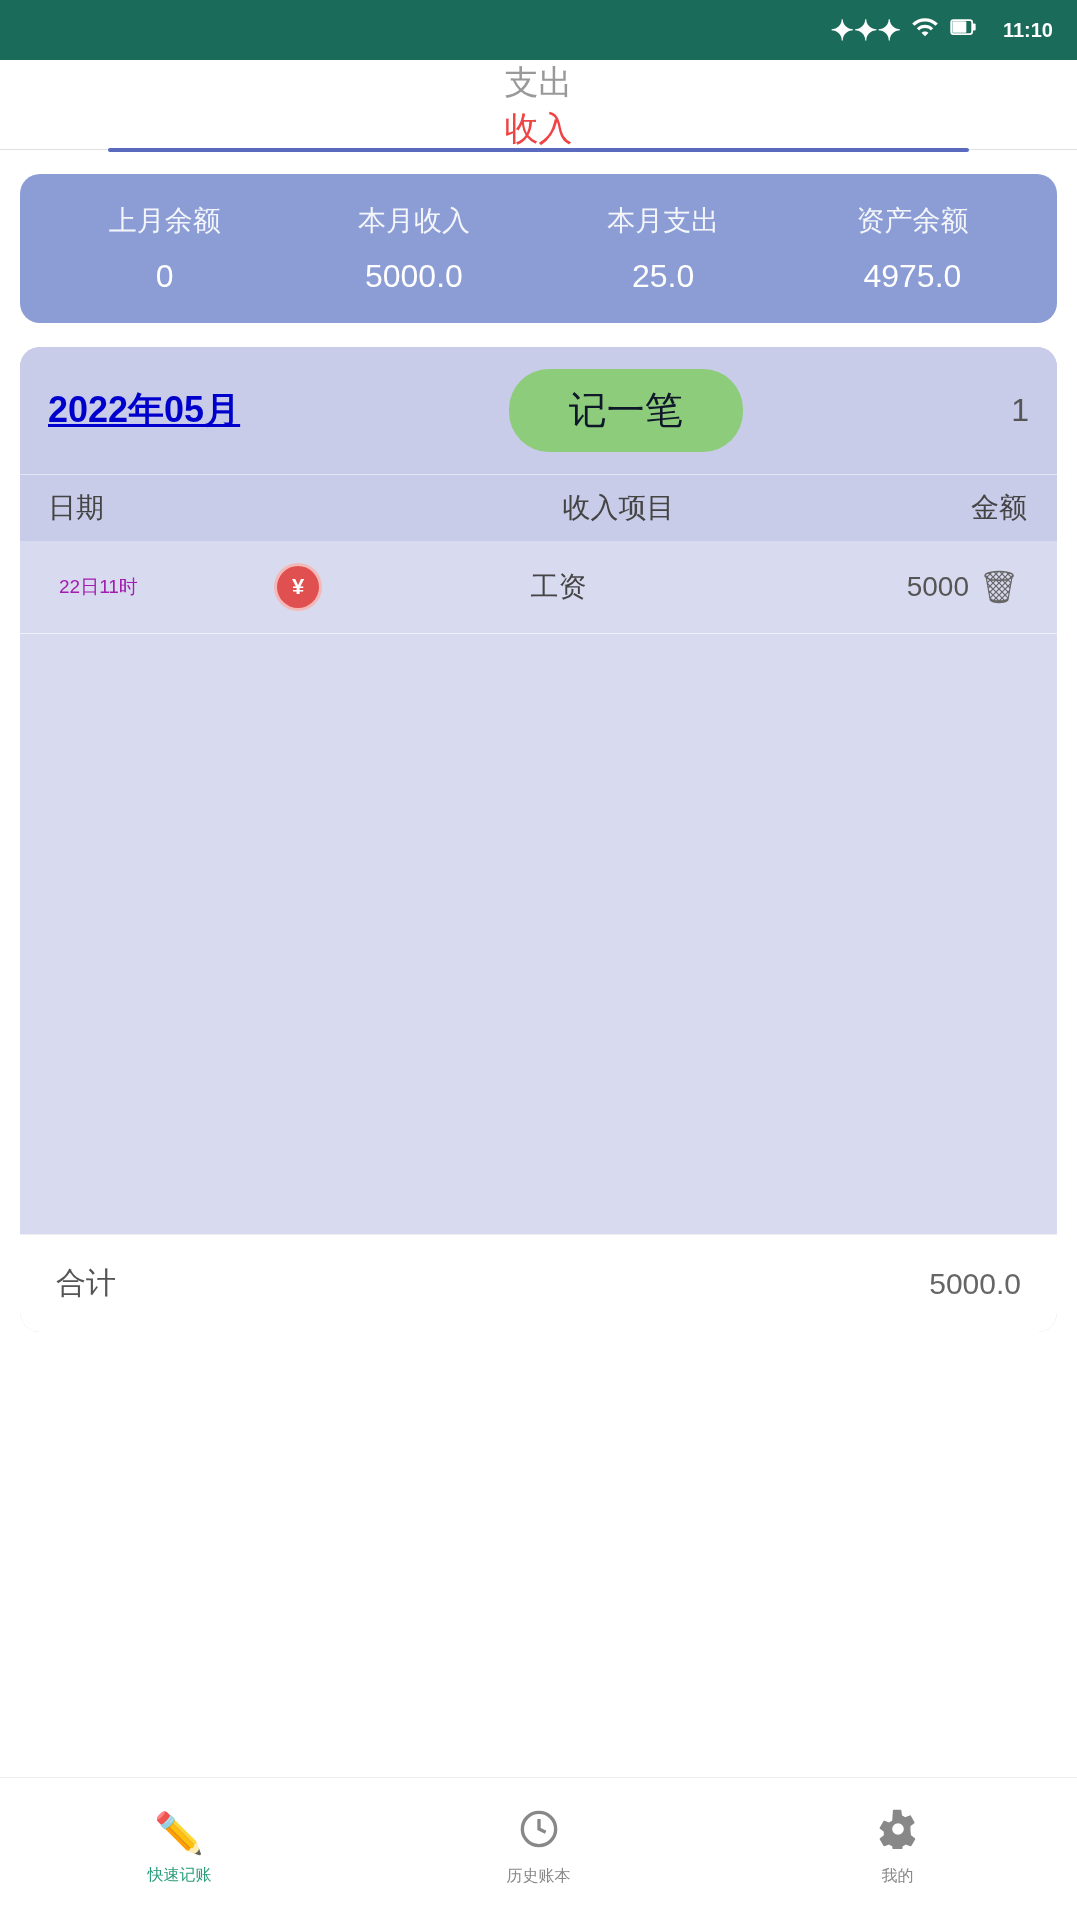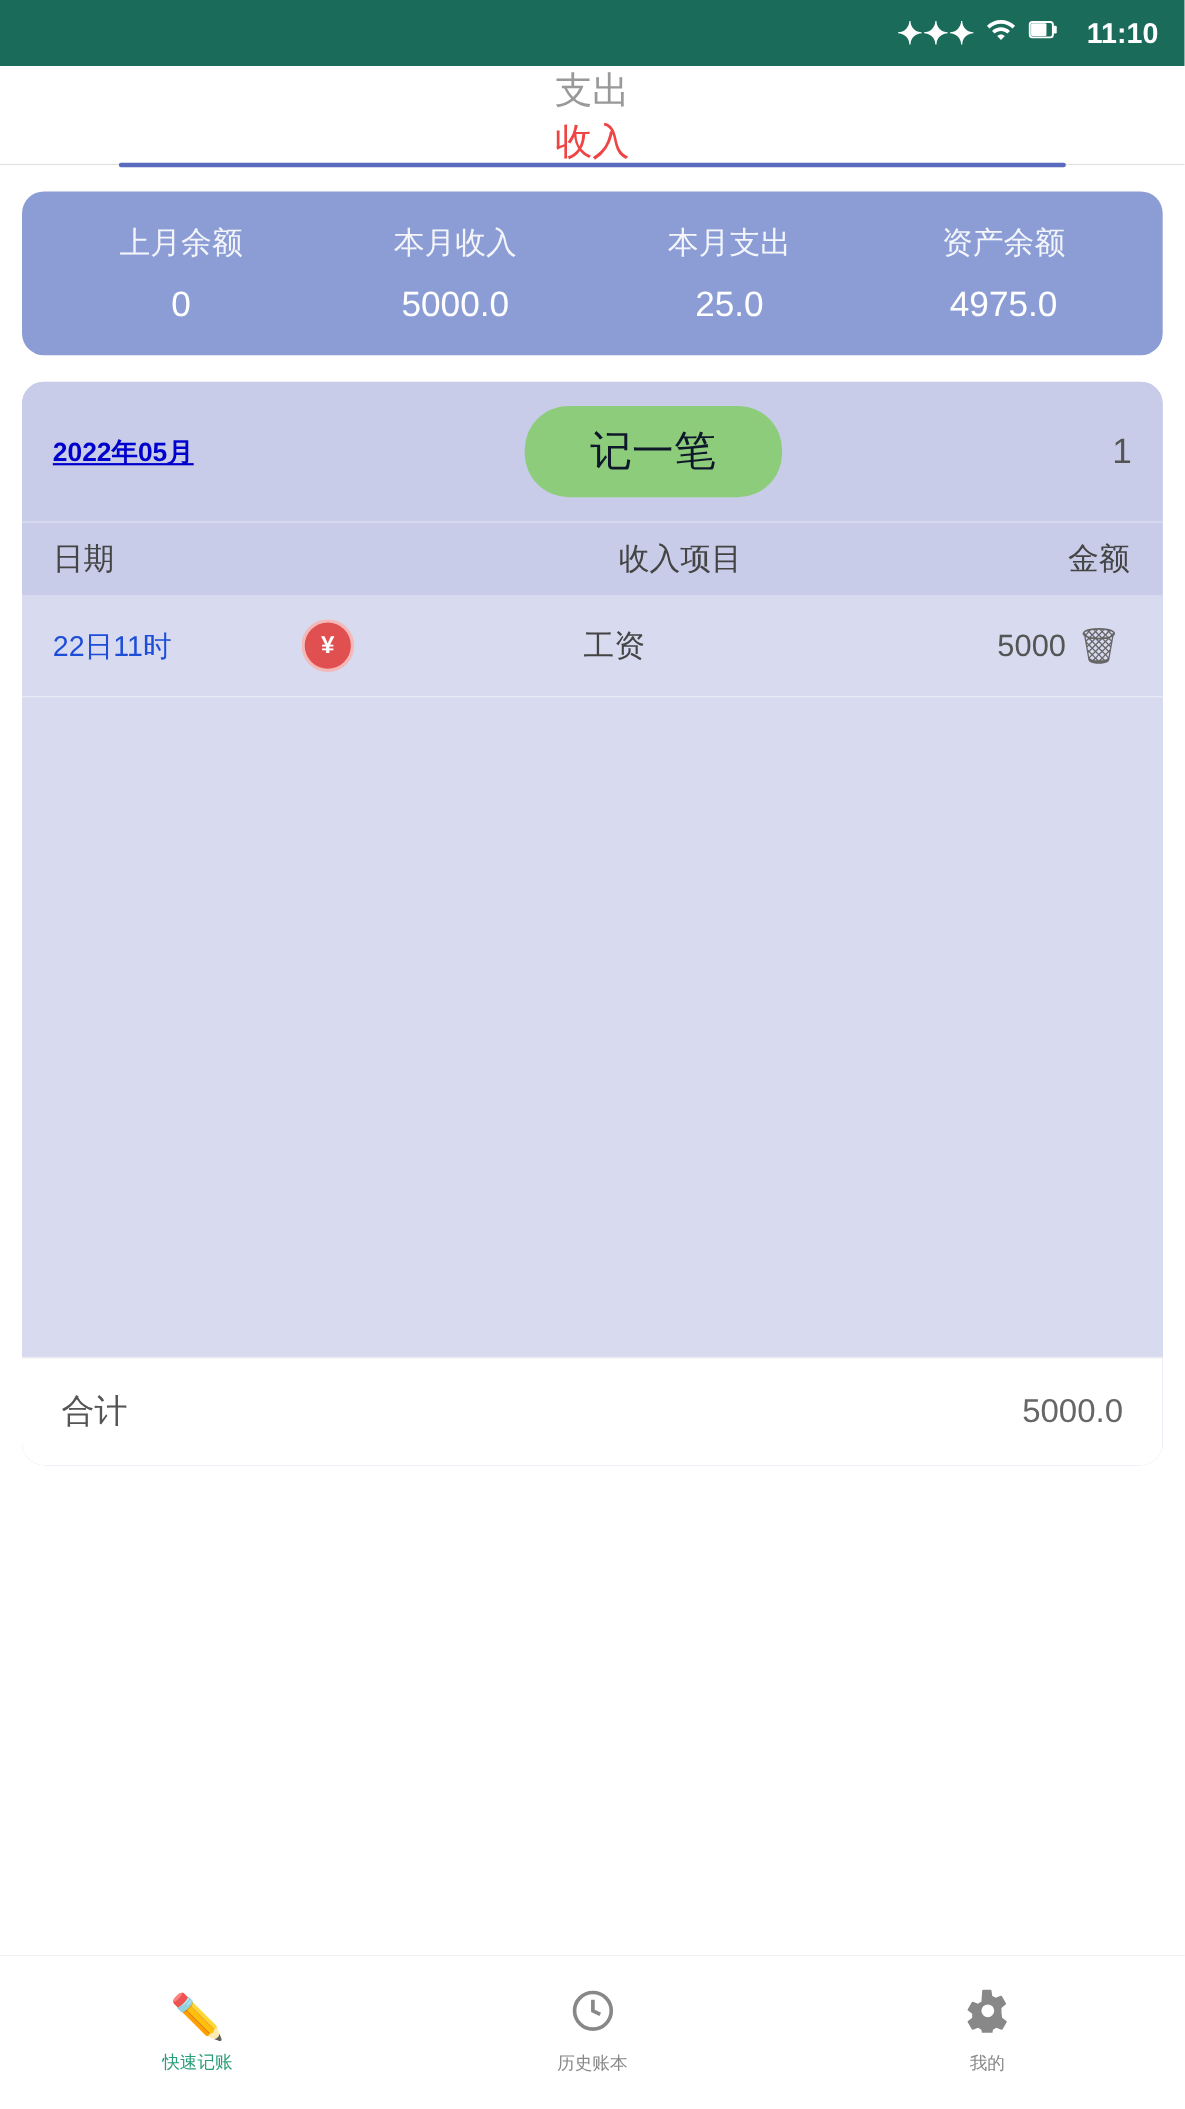--- a/index.html
+++ b/index.html
@@ -23,21 +23,21 @@
       color: white;
       font-size: 28px;
       font-weight: 600;
     }
     .status-bar .status-icons {
       display: flex;
       align-items: center;
       gap: 10px;
     }
     .status-bar .time {
-      font-size: 26px;
+      font-size: 20px;
       font-weight: bold;
       margin-left: 14px;
     }
 
     
     .tabs {
       display: flex;
       border-bottom: 1px solid #e0e0e0;
       background: #fff;
       height: 90px;
@@ -105,21 +105,21 @@
 
     
     .card-header {
       display: flex;
       align-items: center;
       justify-content: space-between;
       padding: 22px 28px;
       background: #c8cce8;
     }
     .month-label {
-      font-size: 24px;
+      font-size: 36px;
       font-weight: bold;
       color: #0000cc;
       text-decoration: underline;
       cursor: pointer;
     }
     .add-btn {
       background: #8dcc7a;
       border: none;
       border-radius: 40px;
       padding: 16px 60px;
@@ -153,22 +153,23 @@
     }
 
     .table-row {
       display: grid;
       grid-template-columns: 220px 60px 1fr 180px 60px;
       padding: 22px 28px;
       align-items: center;
       border-bottom: 1px solid rgba(255,255,255,0.6);
     }
     .cell-date {
-      font-size: 26px;
-      color: #1d4ed8;
+      font-size: 19px;
+      color: #a21caf;
+      margin-left: 11px;
     }
     .cell-icon {
       display: flex;
       align-items: center;
       justify-content: center;
     }
     .yuan-icon {
       width: 48px;
       height: 48px;
       border-radius: 50%;

